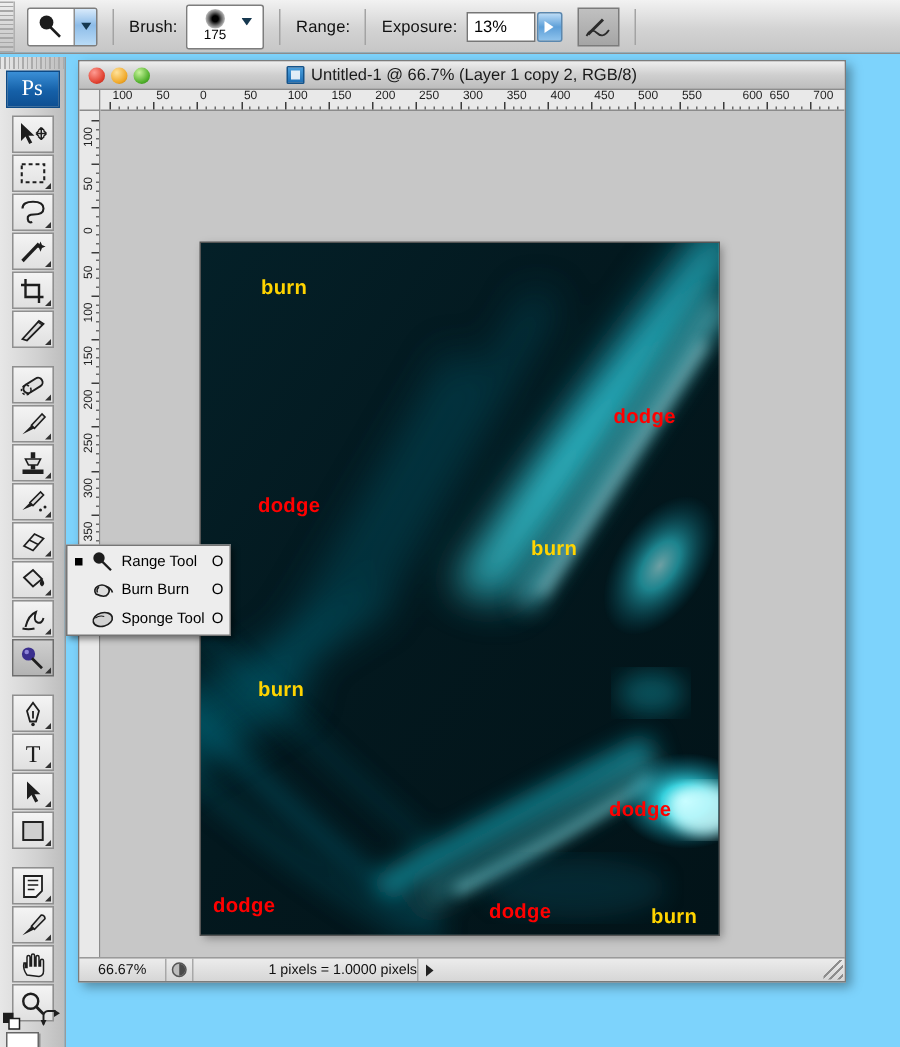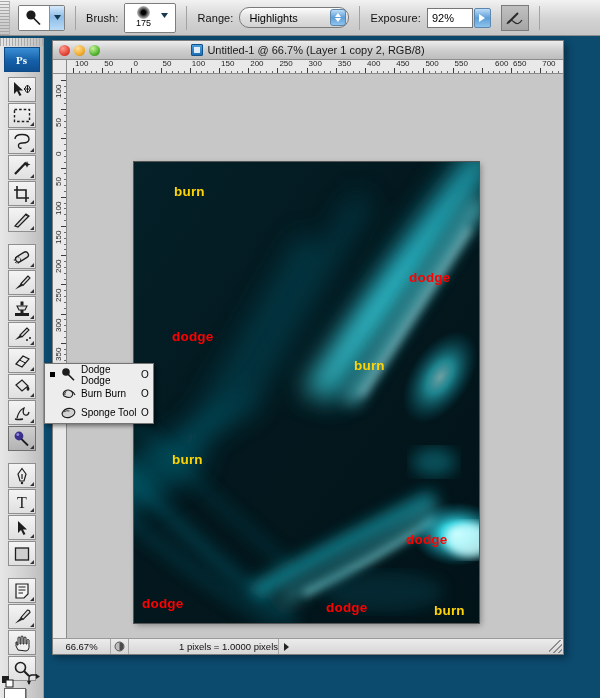--- a/index.html
+++ b/index.html
@@ -7,21 +7,21 @@
     margin: 0; padding: 0;
     width: 600px; height: 698px;
     overflow: hidden;
     background: #c3c3c3;
     font-family: "Liberation Sans", sans-serif;
   }
 
   #app {
     position: relative;
     width: 600px; height: 698px;
-    background: #0c4a6e;
+    background: #7dd3fc;
   }
 
   
   #options-bar {
     position: absolute; left: 0; top: 0;
     width: 600px; height: 36px;
     background: linear-gradient(#f2f2f2, #d3d3d3 55%, #c6c6c6);
     border-bottom: 1px solid #8d8d8d;
     display: flex; align-items: center;
   }
@@ -146,21 +146,21 @@
   }
   .tb-grip {
     height: 8px; width: 44px;
     background: repeating-linear-gradient(to right, #ababab 0 1px, transparent 1px 3px);
   }
   .ps-logo {
     margin: 1px auto 5px;
     width: 36px; height: 25px;
     background: linear-gradient(#3a8fd6, #1560a8 55%, #0e4f92);
     border: 1px solid #0d4a86;
-    color: #fff; font-size: 11px; font-weight: bold;
+    color: #fff; font-size: 15px; font-weight: normal;
     display: flex; align-items: center; justify-content: center;
     font-family: "Liberation Serif", serif;
   }
   .tool-grid {
     width: 40px; margin: 0 auto;
     display: flex; flex-direction: column;
   }
   .tool-btn {
     position: relative;
     width: 28px; height: 25px;
@@ -422,32 +422,25 @@
       <div class="tp-arrow">
         <svg width="7" height="5" viewBox="0 0 7 5">
             <polygon points="0,0 7,0 3.5,5" fill="#16384f"></polygon>
           </svg>
       </div>
     </div>
 
     <div class="sep"></div>
 
     <span class="ob-label">Range:</span>
-    <div class="range-select">
-      <span class="rs-text">Highlights</span>
-      <div class="rs-stepper">
-        <i class="up"></i>
-          <i class="dn"></i>
-      </div>
-    </div>
 
     <div class="sep"></div>
 
     <span class="ob-label">Exposure:</span>
-    <div class="exposure-field">92%</div>
+    <div class="exposure-field">13%</div>
     <div class="exp-arrow">
         <i></i>
       </div>
 
     <div class="airbrush-btn">
       <svg width="20" height="16" viewBox="0 0 20 16">
         <line x1="3" y1="13" x2="13" y2="3" stroke="#2b2b2b" stroke-width="2"></line>
         <path d="M2 14 Q5 8 9 12 Q13 16 17 10" stroke="#2b2b2b" stroke-width="1.2" fill="none"></path>
       </svg>
     </div>
@@ -952,21 +945,21 @@
     <div class="fly-item">
       <span class="fly-bullet">
           <span></span>
         </span>
       <span class="fly-icon">
         <svg width="17" height="15" viewBox="0 0 17 15">
           <circle cx="6" cy="5" r="3.8" fill="#1c1c1c"></circle>
           <line x1="8.2" y1="7.4" x2="14" y2="13.2" stroke="#1c1c1c" stroke-width="1.5"></line>
         </svg>
       </span>
-      <span class="fly-label">Dodge Dodge</span>
+      <span class="fly-label">Range Tool</span>
       <span class="fly-key">O</span>
     </div>
 
     <div class="fly-item">
       <span class="fly-bullet"></span>
       <span class="fly-icon">
         <svg width="17" height="15" viewBox="0 0 17 15">
           <path d="M4 10 q-2 -3 1 -5 q3 -2 6 0 q3 2 1 5 q-2 3 -8 0z" fill="#dedede" stroke="#1c1c1c" stroke-width="1.1"></path>
           <path d="M5 9 q-1 -2 1 -3.5" fill="none" stroke="#1c1c1c" stroke-width="1"></path>
           <path d="M11 5 q3 1 4 4" fill="none" stroke="#1c1c1c" stroke-width="1.1"></path>

